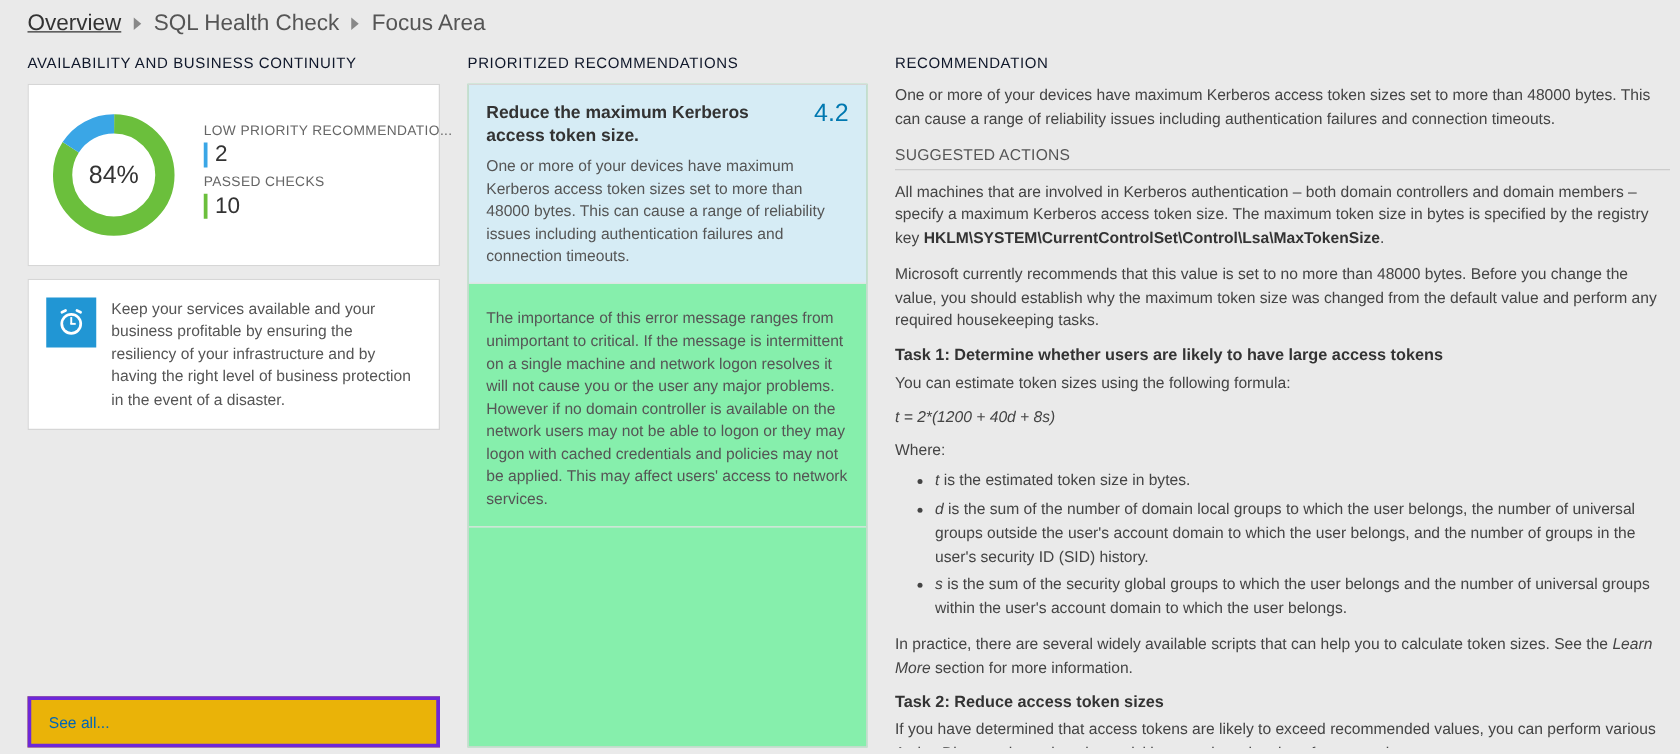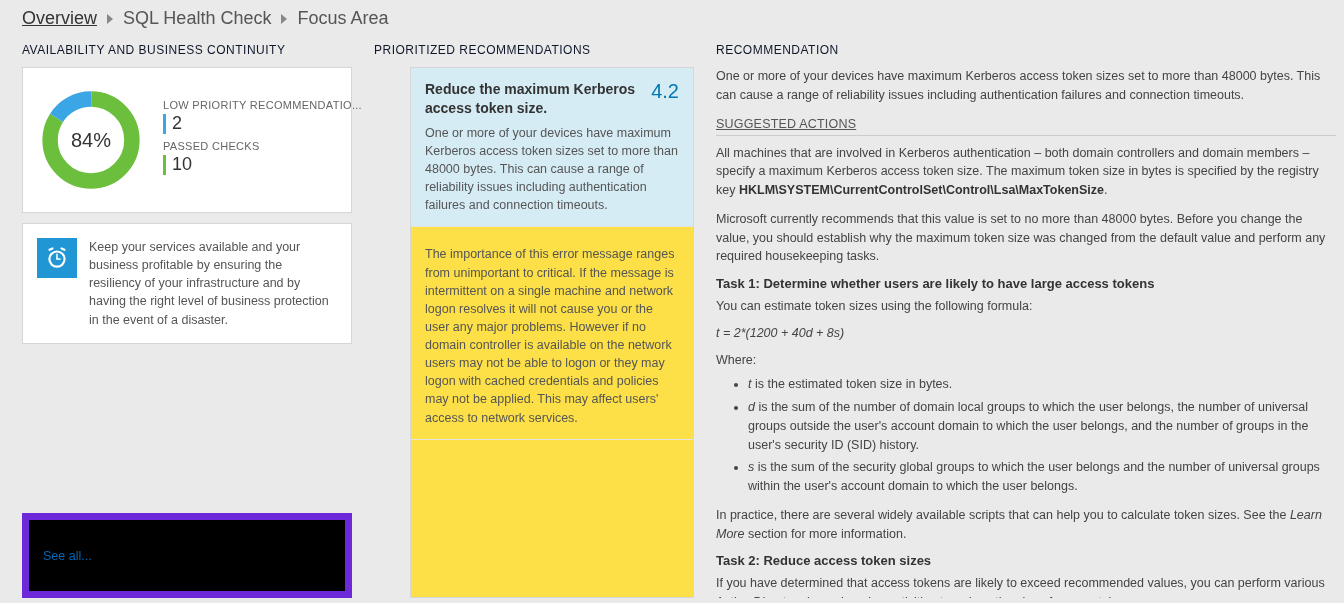--- a/index.html
+++ b/index.html
@@ -70,35 +70,35 @@
     .stat-row { display:flex; align-items:center; gap:6px; margin-top:2px; margin-bottom:6px;}
     .stat-bar-blue { width:3px; height:20px; background:#3aa6e6; }
     .stat-bar-green { width:3px; height:20px; background:#6bbf3c; }
     .stat-val { font-size: 18px; color:#333; }
     .desc-card { display:flex; gap:12px; flex:0 0 auto; }
     .desc-icon {
       width:40px; height:40px; background:#2196d4; display:flex; align-items:center; justify-content:center; flex-shrink:0;
     }
     .desc-icon svg { fill:#fff; width:26px; height:26px; }
     .desc-text { font-size:12.5px; color:#555; line-height:1.45; }
-    .see-all { margin-top:auto; border:7px solid #6d28d9; background:#000000; padding:28px 14px; }
+    .see-all { margin-top:auto; border:3px solid #6d28d9; background:#eab308; padding:10px 14px; }
     .see-all a { color:#0066b8; font-size:12.5px; cursor:pointer; }
 
-    .rec-list { background:#fde047; border:1px solid #d6d6d6; height: calc(100% - 30px); overflow:hidden;margin-left:36px; }
+    .rec-list { background:#86efac; border:1px solid #d6d6d6; height: calc(100% - 30px); overflow:hidden; }
     .rec-item { padding: 12px 14px; border-bottom:1px solid #e4e4e4; cursor:pointer; }
     .rec-item.selected { background:#d6ecf5; }
     .rec-head { display:flex; gap:12px; align-items:flex-start; }
     .rec-title { font-weight:600; font-size:14px; color:#333; line-height:1.35; flex:1; }
     .rec-score { font-size:20px; color:#0078b0; font-weight:300; }
     .rec-body { font-size:12.5px; color:#555; line-height:1.45; margin-top:6px; }
 
     .detail { height: calc(100% - 30px); overflow:auto; padding-right:8px; }
     .detail p, .detail li { font-size:12.5px; color:#444; line-height:1.5; }
     .detail .intro { margin-bottom:12px; }
-    .sub-h { font-size:12.5px; color:#555; margin:8px 0 4px; letter-spacing:.2px;text-decoration:underline;}
+    .sub-h { font-size:12.5px; color:#555; margin:8px 0 4px; letter-spacing:.2px;}
     .detail .hr { border-top:1px solid #ccc; margin:4px 0 8px; }
     .detail strong { font-weight:600; color:#333; }
     .detail em { font-style: italic; }
     .detail ul { padding-left: 32px; margin:6px 0 10px; }
     .detail li { margin-bottom:4px; }
     .task { font-weight:600; margin:10px 0 6px; color:#333;}
     .formula { font-style:italic; margin:8px 0; color:#444;}
   </style>
 </head>
 <body>

